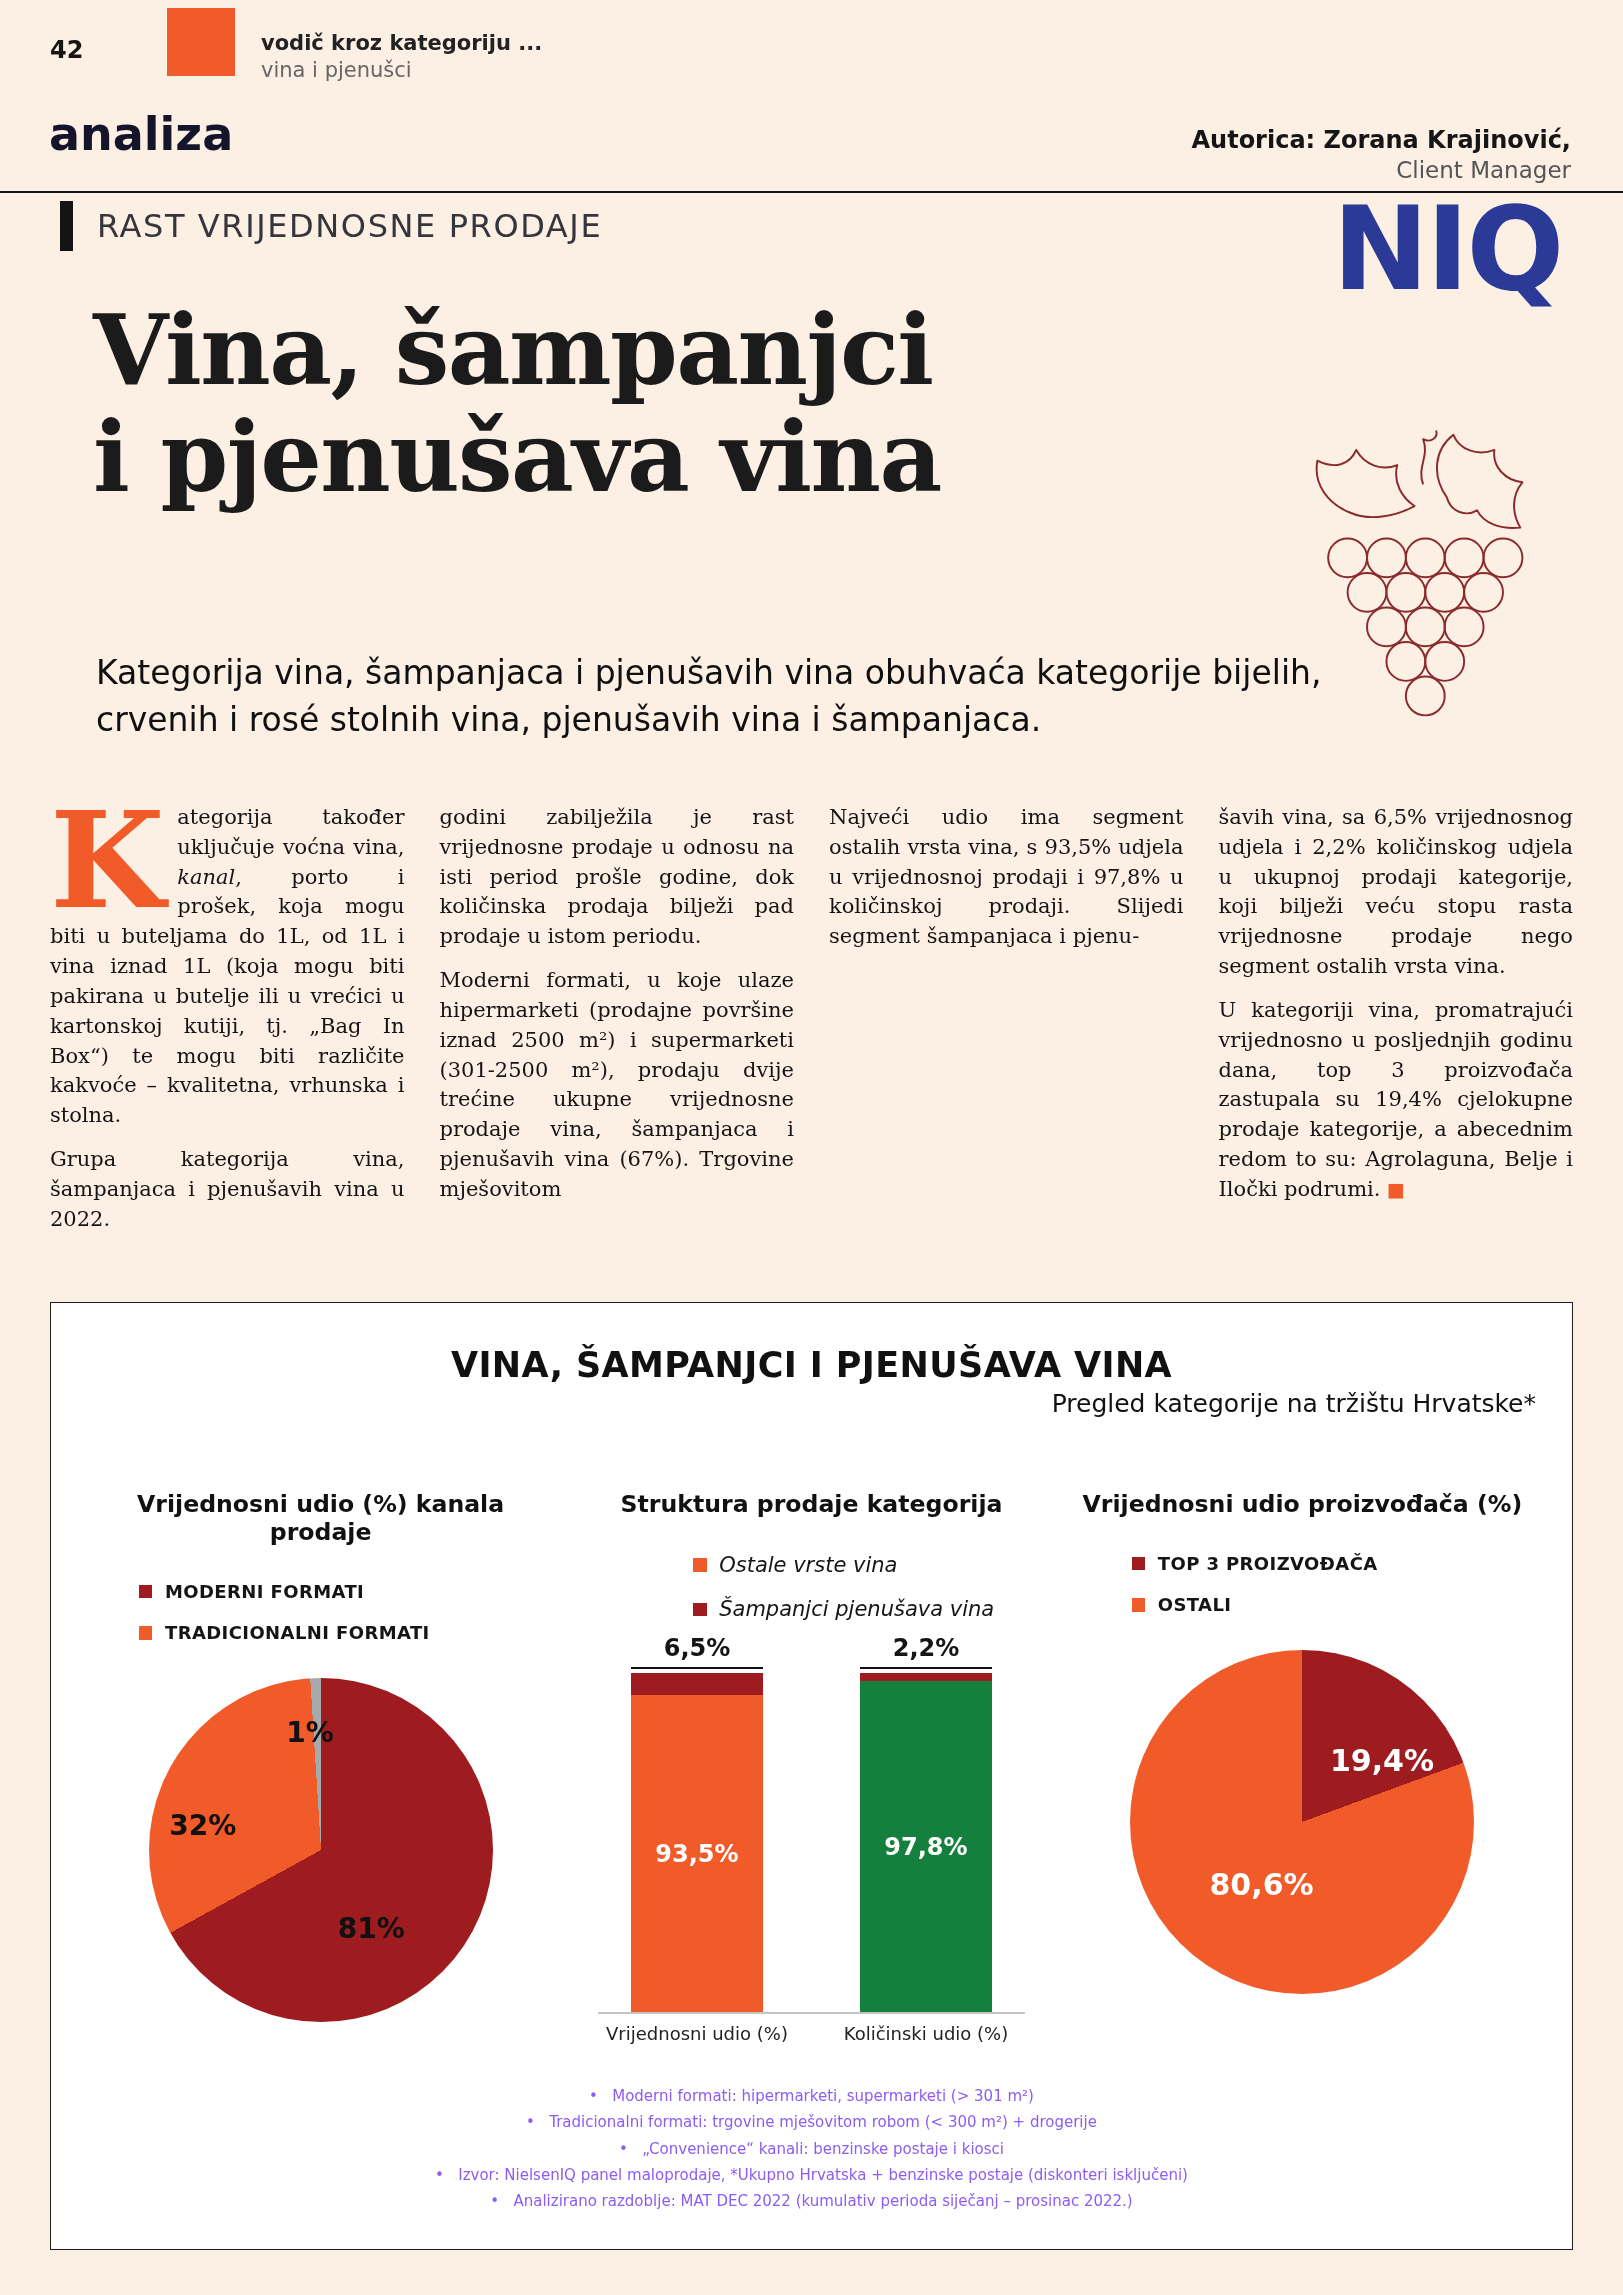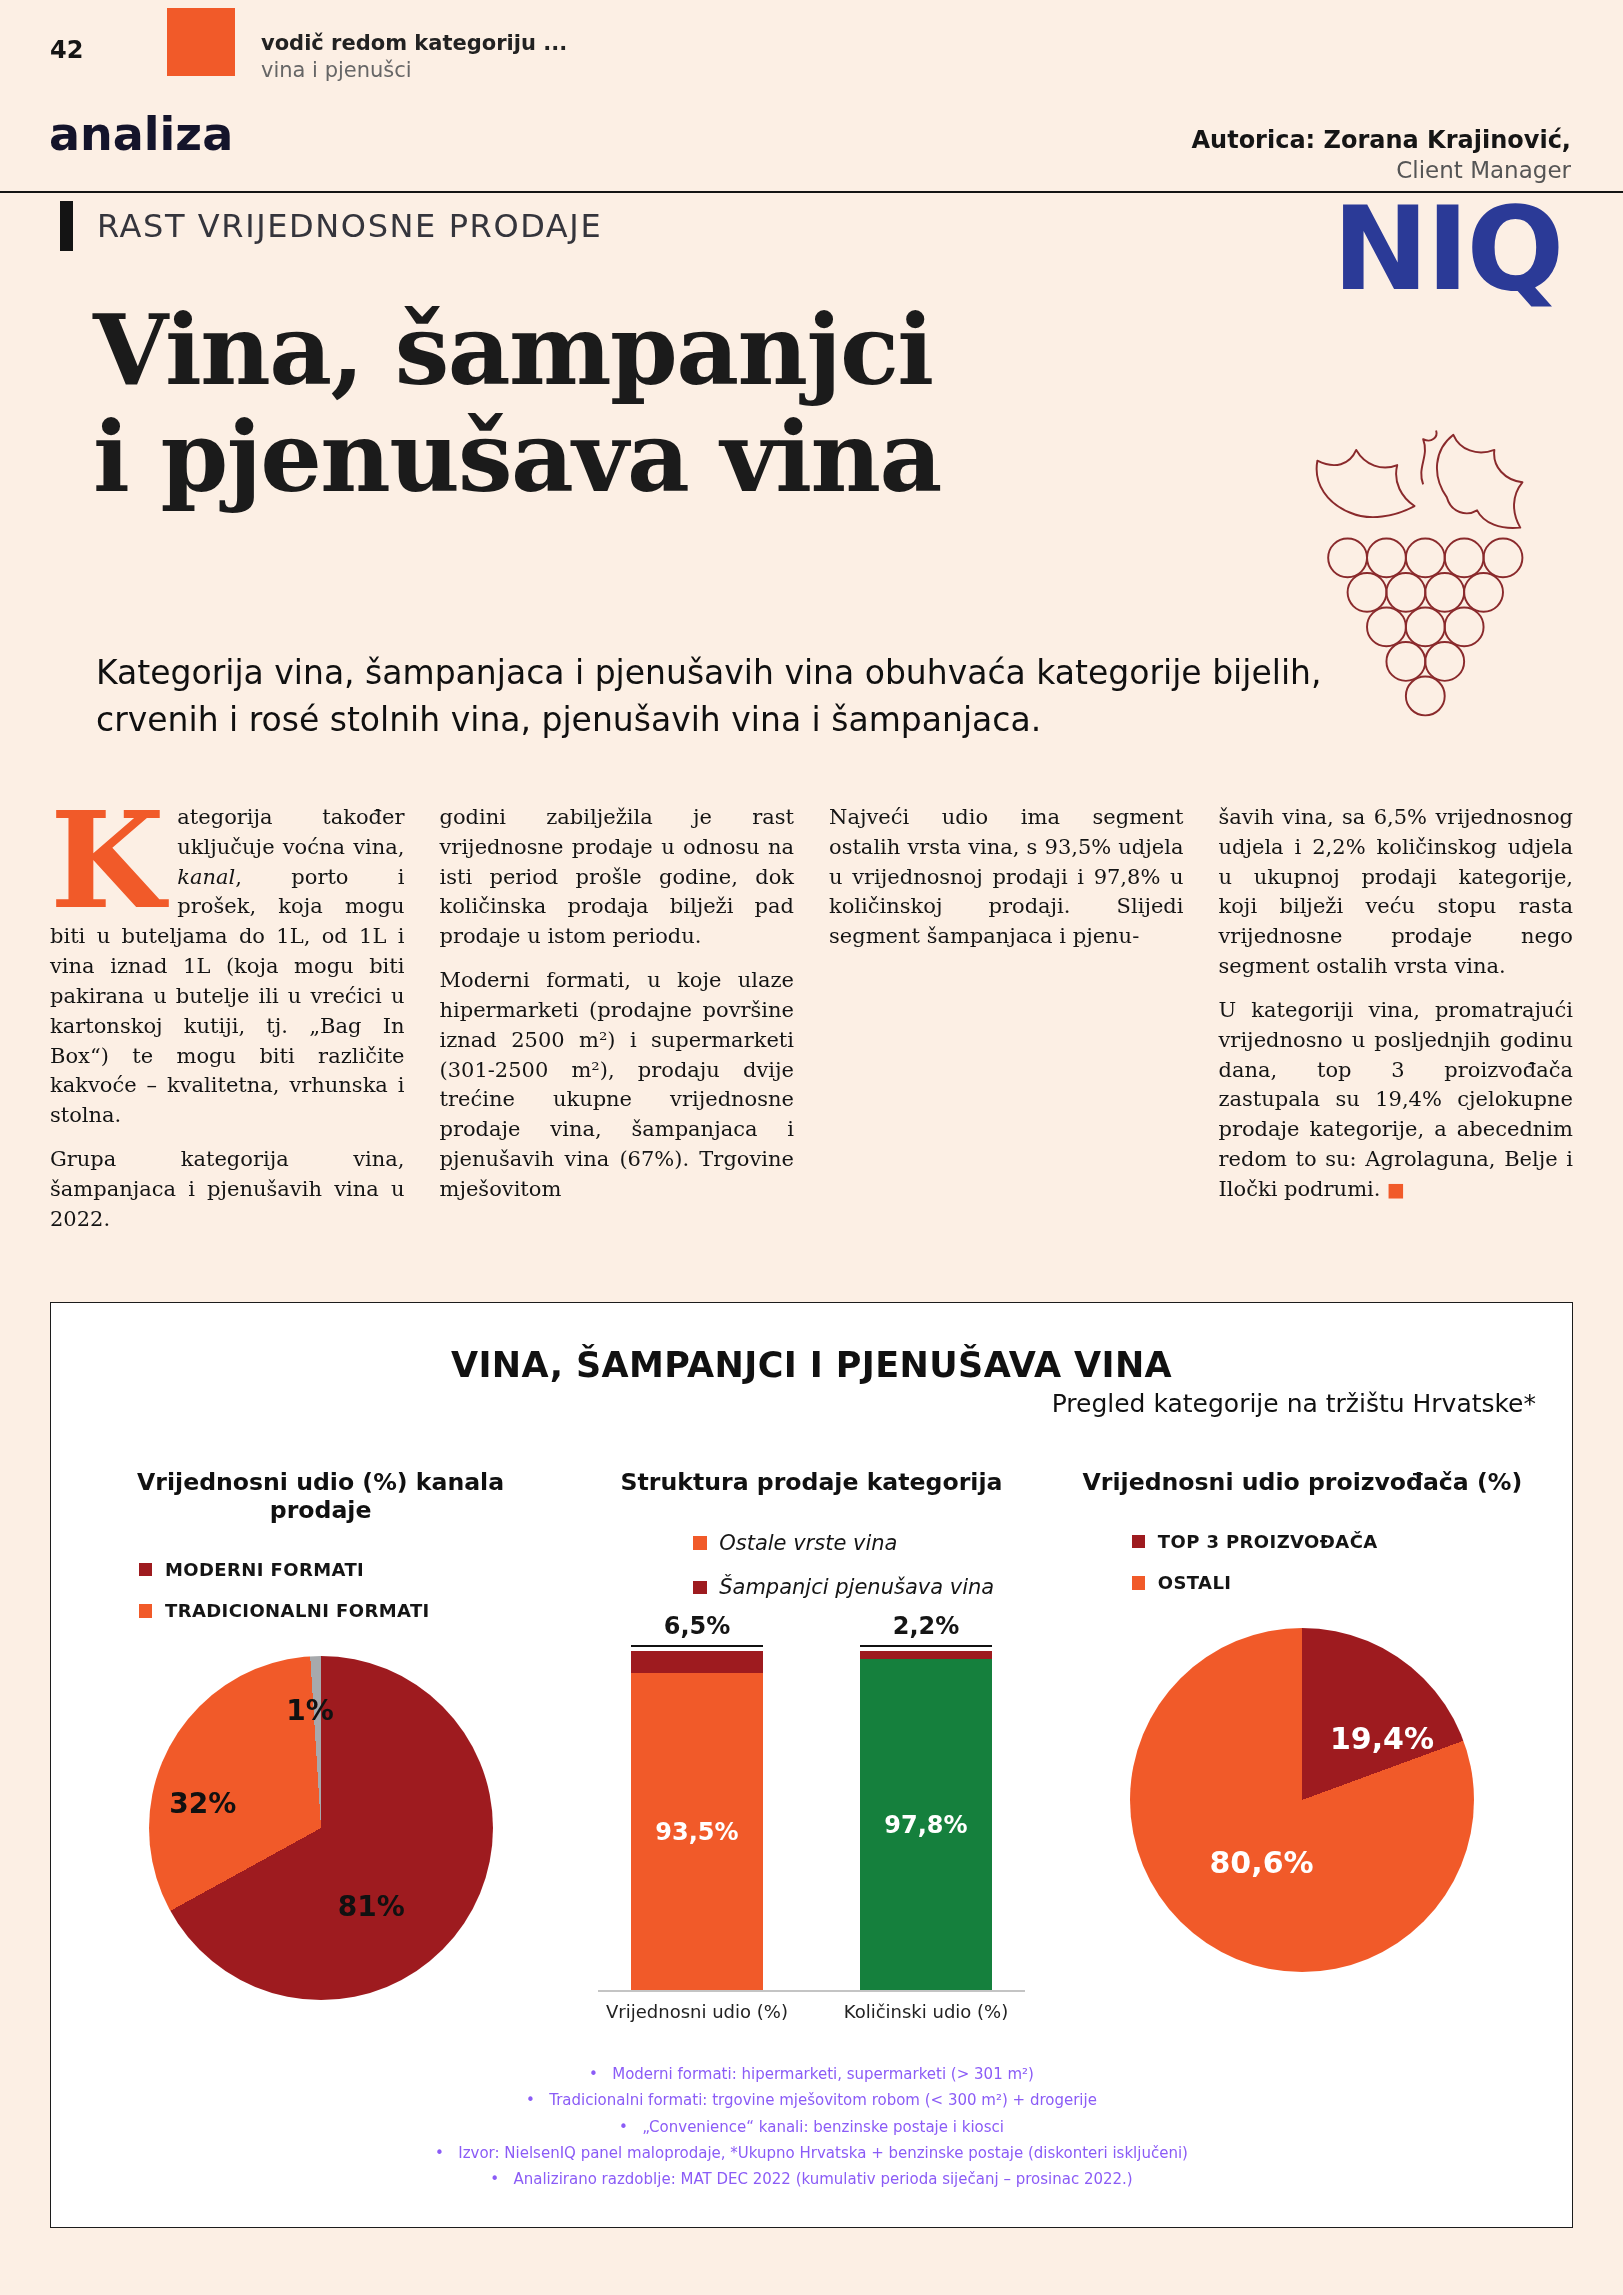--- a/index.html
+++ b/index.html
@@ -34,21 +34,21 @@
   .col p + p{margin-top:14px;}
   .dropcap{float:left;font-size:132px;line-height:.76;font-weight:bold;color:#f15a29;margin:7.9px 12.6px 1.6px 0;
     font-family:"DejaVu Serif","Liberation Serif",serif;}
   .endmark{color:#f15a29;font-size:19px;}
 
   .panel{position:absolute;left:50px;top:1302px;width:1523px;background:#ffffff;border:1.6px solid #1c1c1c;
     padding:42px 36px 35px;}
   .panel-title{text-align:center;font-size:35px;font-weight:bold;letter-spacing:0.4px;color:#111;}
   .panel-subtitle{text-align:right;font-size:25px;margin-top:4px;color:#111;}
 
-  .charts{display:grid;grid-template-columns:1fr 1.08fr 1fr;column-gap:5px;margin-top:50px;}
+  .charts{display:grid;grid-template-columns:1fr 1.08fr 1fr;column-gap:5px;margin-top:72px;}
   .chart-head{font-size:23.6px;font-weight:bold;text-align:center;color:#111;}
   .legend{margin-top:35px;display:flex;flex-direction:column;gap:20.4px;}
   .legend.lg-left{margin-left:52px;}
   .legend.lg-mid{margin-left:134px;font-style:italic;}
   .legend.lg-right{margin-left:63px;}
   .legend-item{display:flex;align-items:center;gap:12.6px;}
   .sw{width:13.4px;height:13.4px;flex:0 0 auto;}
   .legend-uc{font-size:18px;font-weight:bold;letter-spacing:0.4px;}
   .legend-rc{font-size:21px;}
 
@@ -68,21 +68,21 @@
   .note::before{content:"•   ";white-space:pre;}
 </style>
 </head>
 <body>
 
 <div class="page">
 
   <div class="pagenum">42</div>
   <div class="brand-square"></div>
   <div class="kicker">
-    <div class="t">vodič redom kategoriju ...</div>
+    <div class="t">vodič kroz kategoriju ...</div>
     <div class="s">vina i pjenušci</div>
   </div>
   <div class="section-title">analiza</div>
   <div class="author">
     <div class="a1">Autorica: Zorana Krajinović,</div>
     <div class="a2">Client Manager</div>
   </div>
   <div class="rule"></div>
 
   <div class="eyebrow-row">

